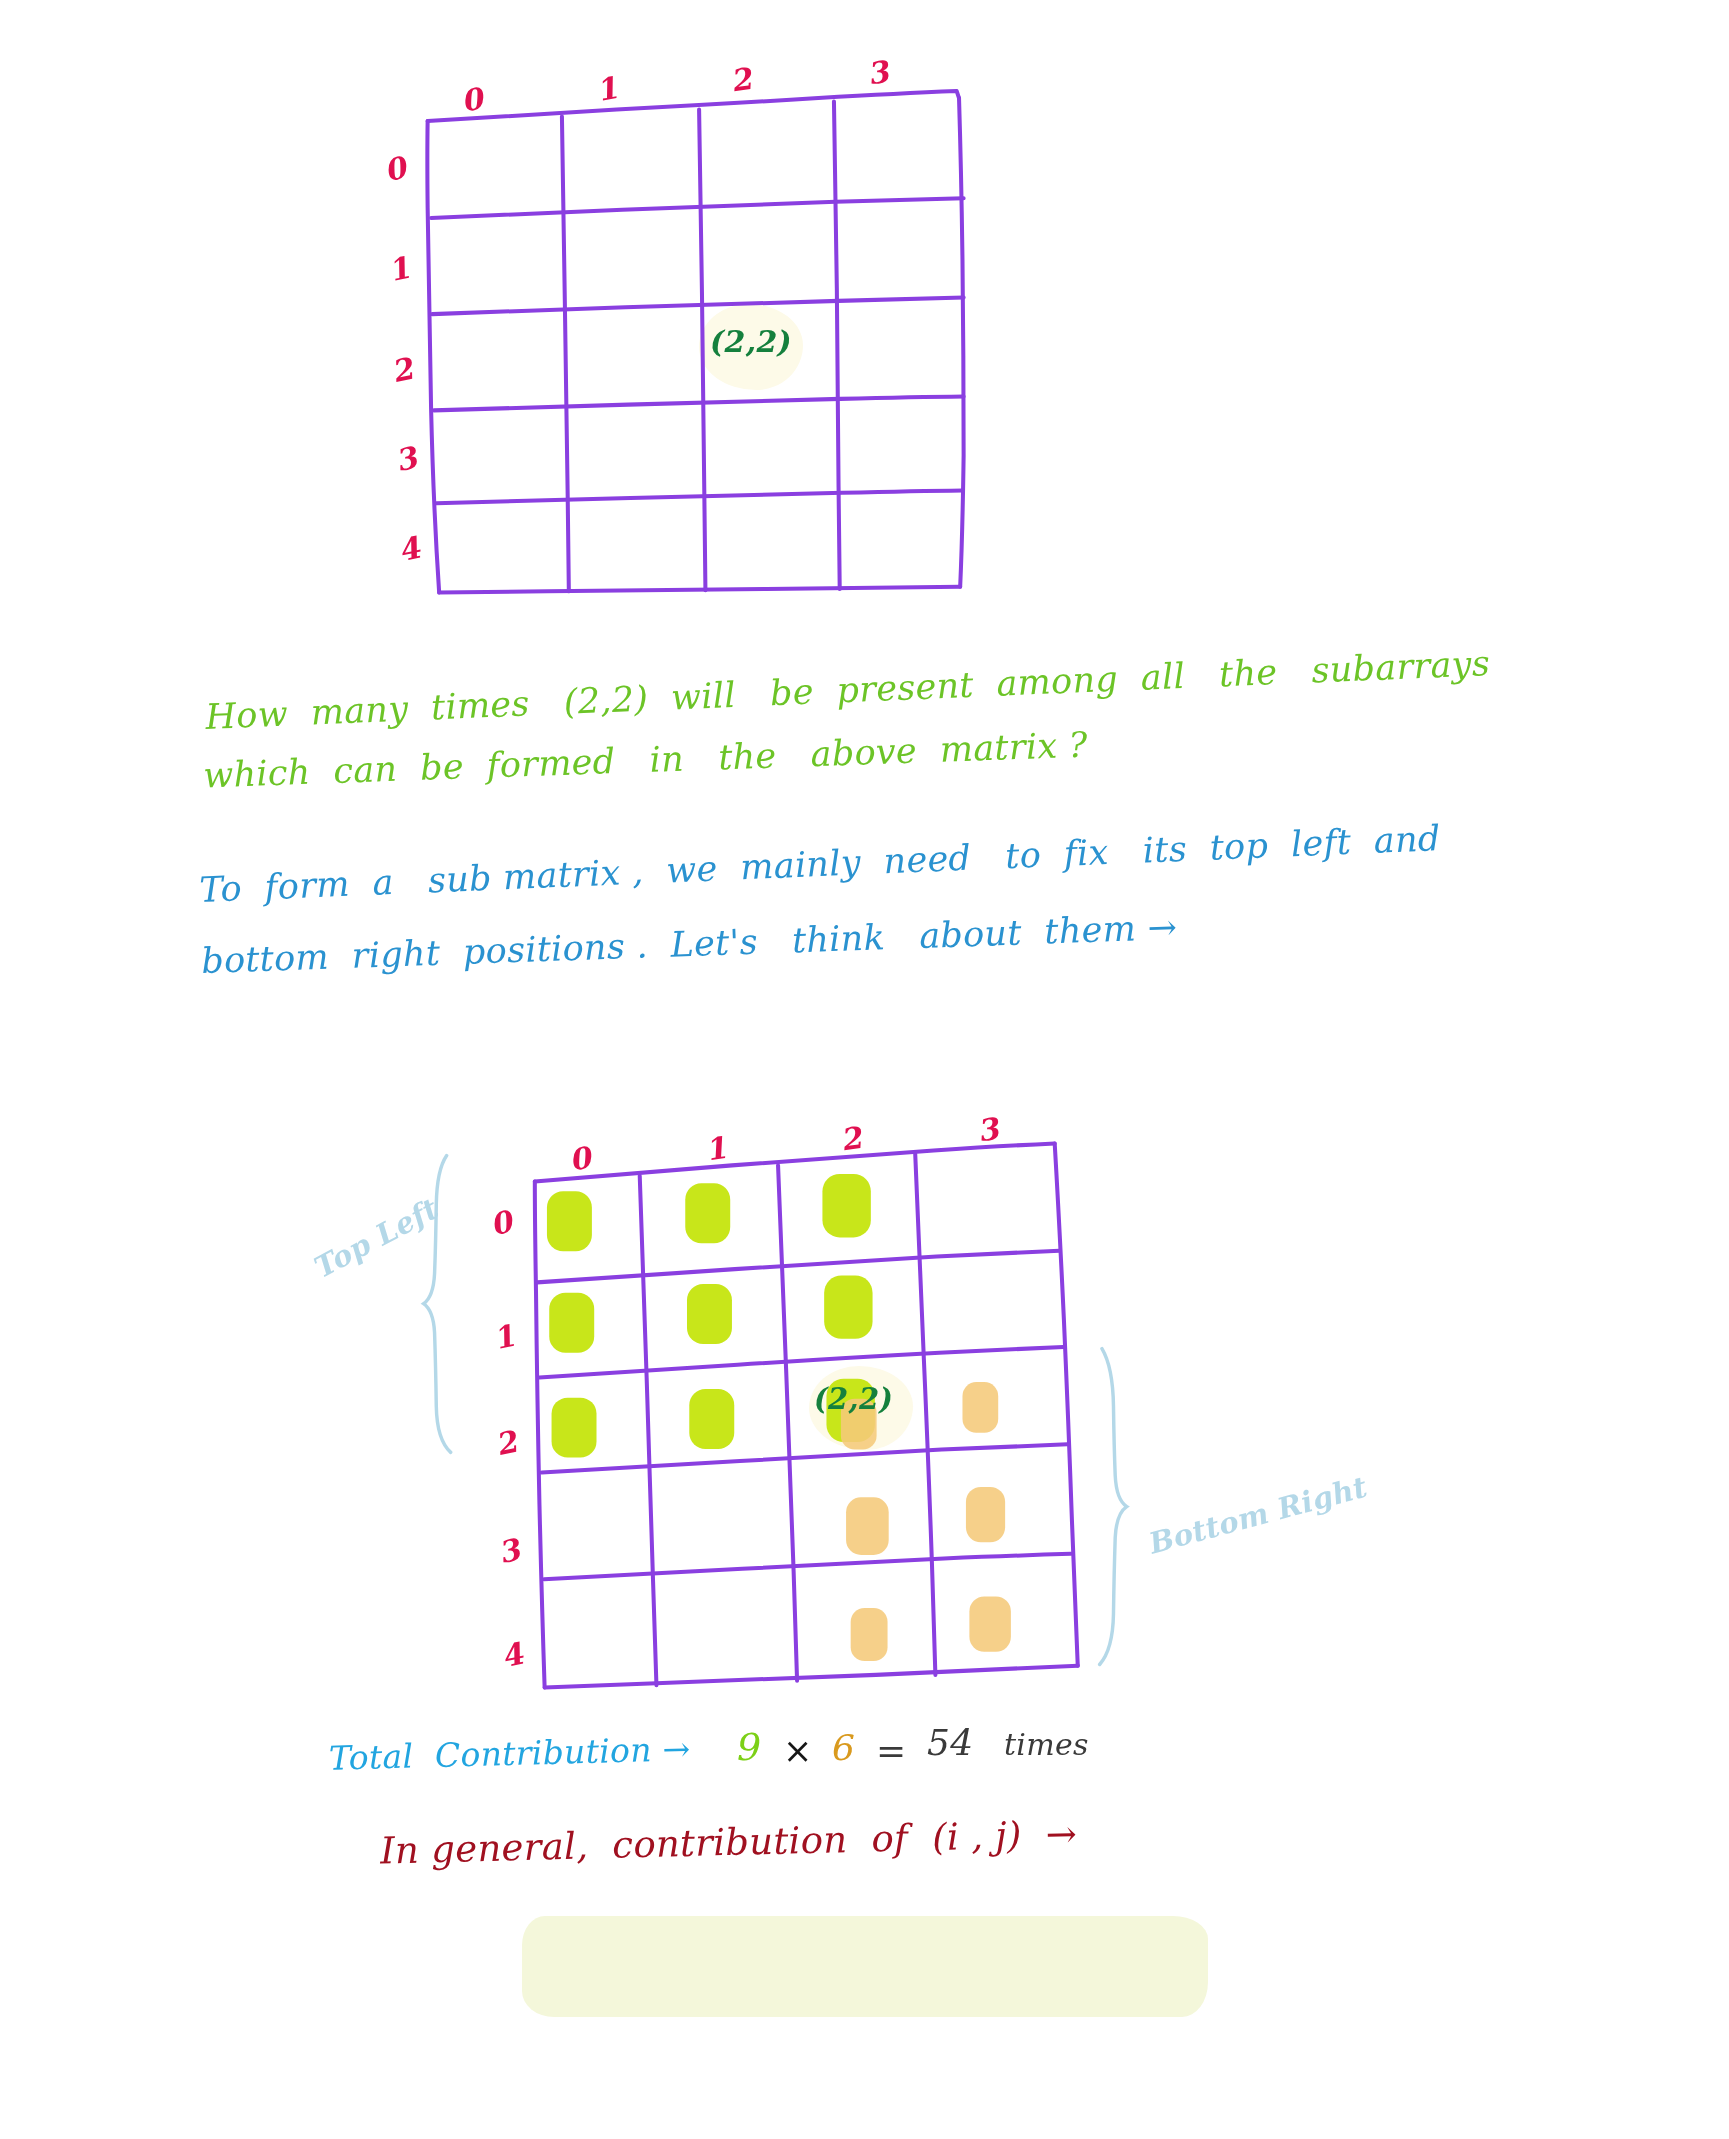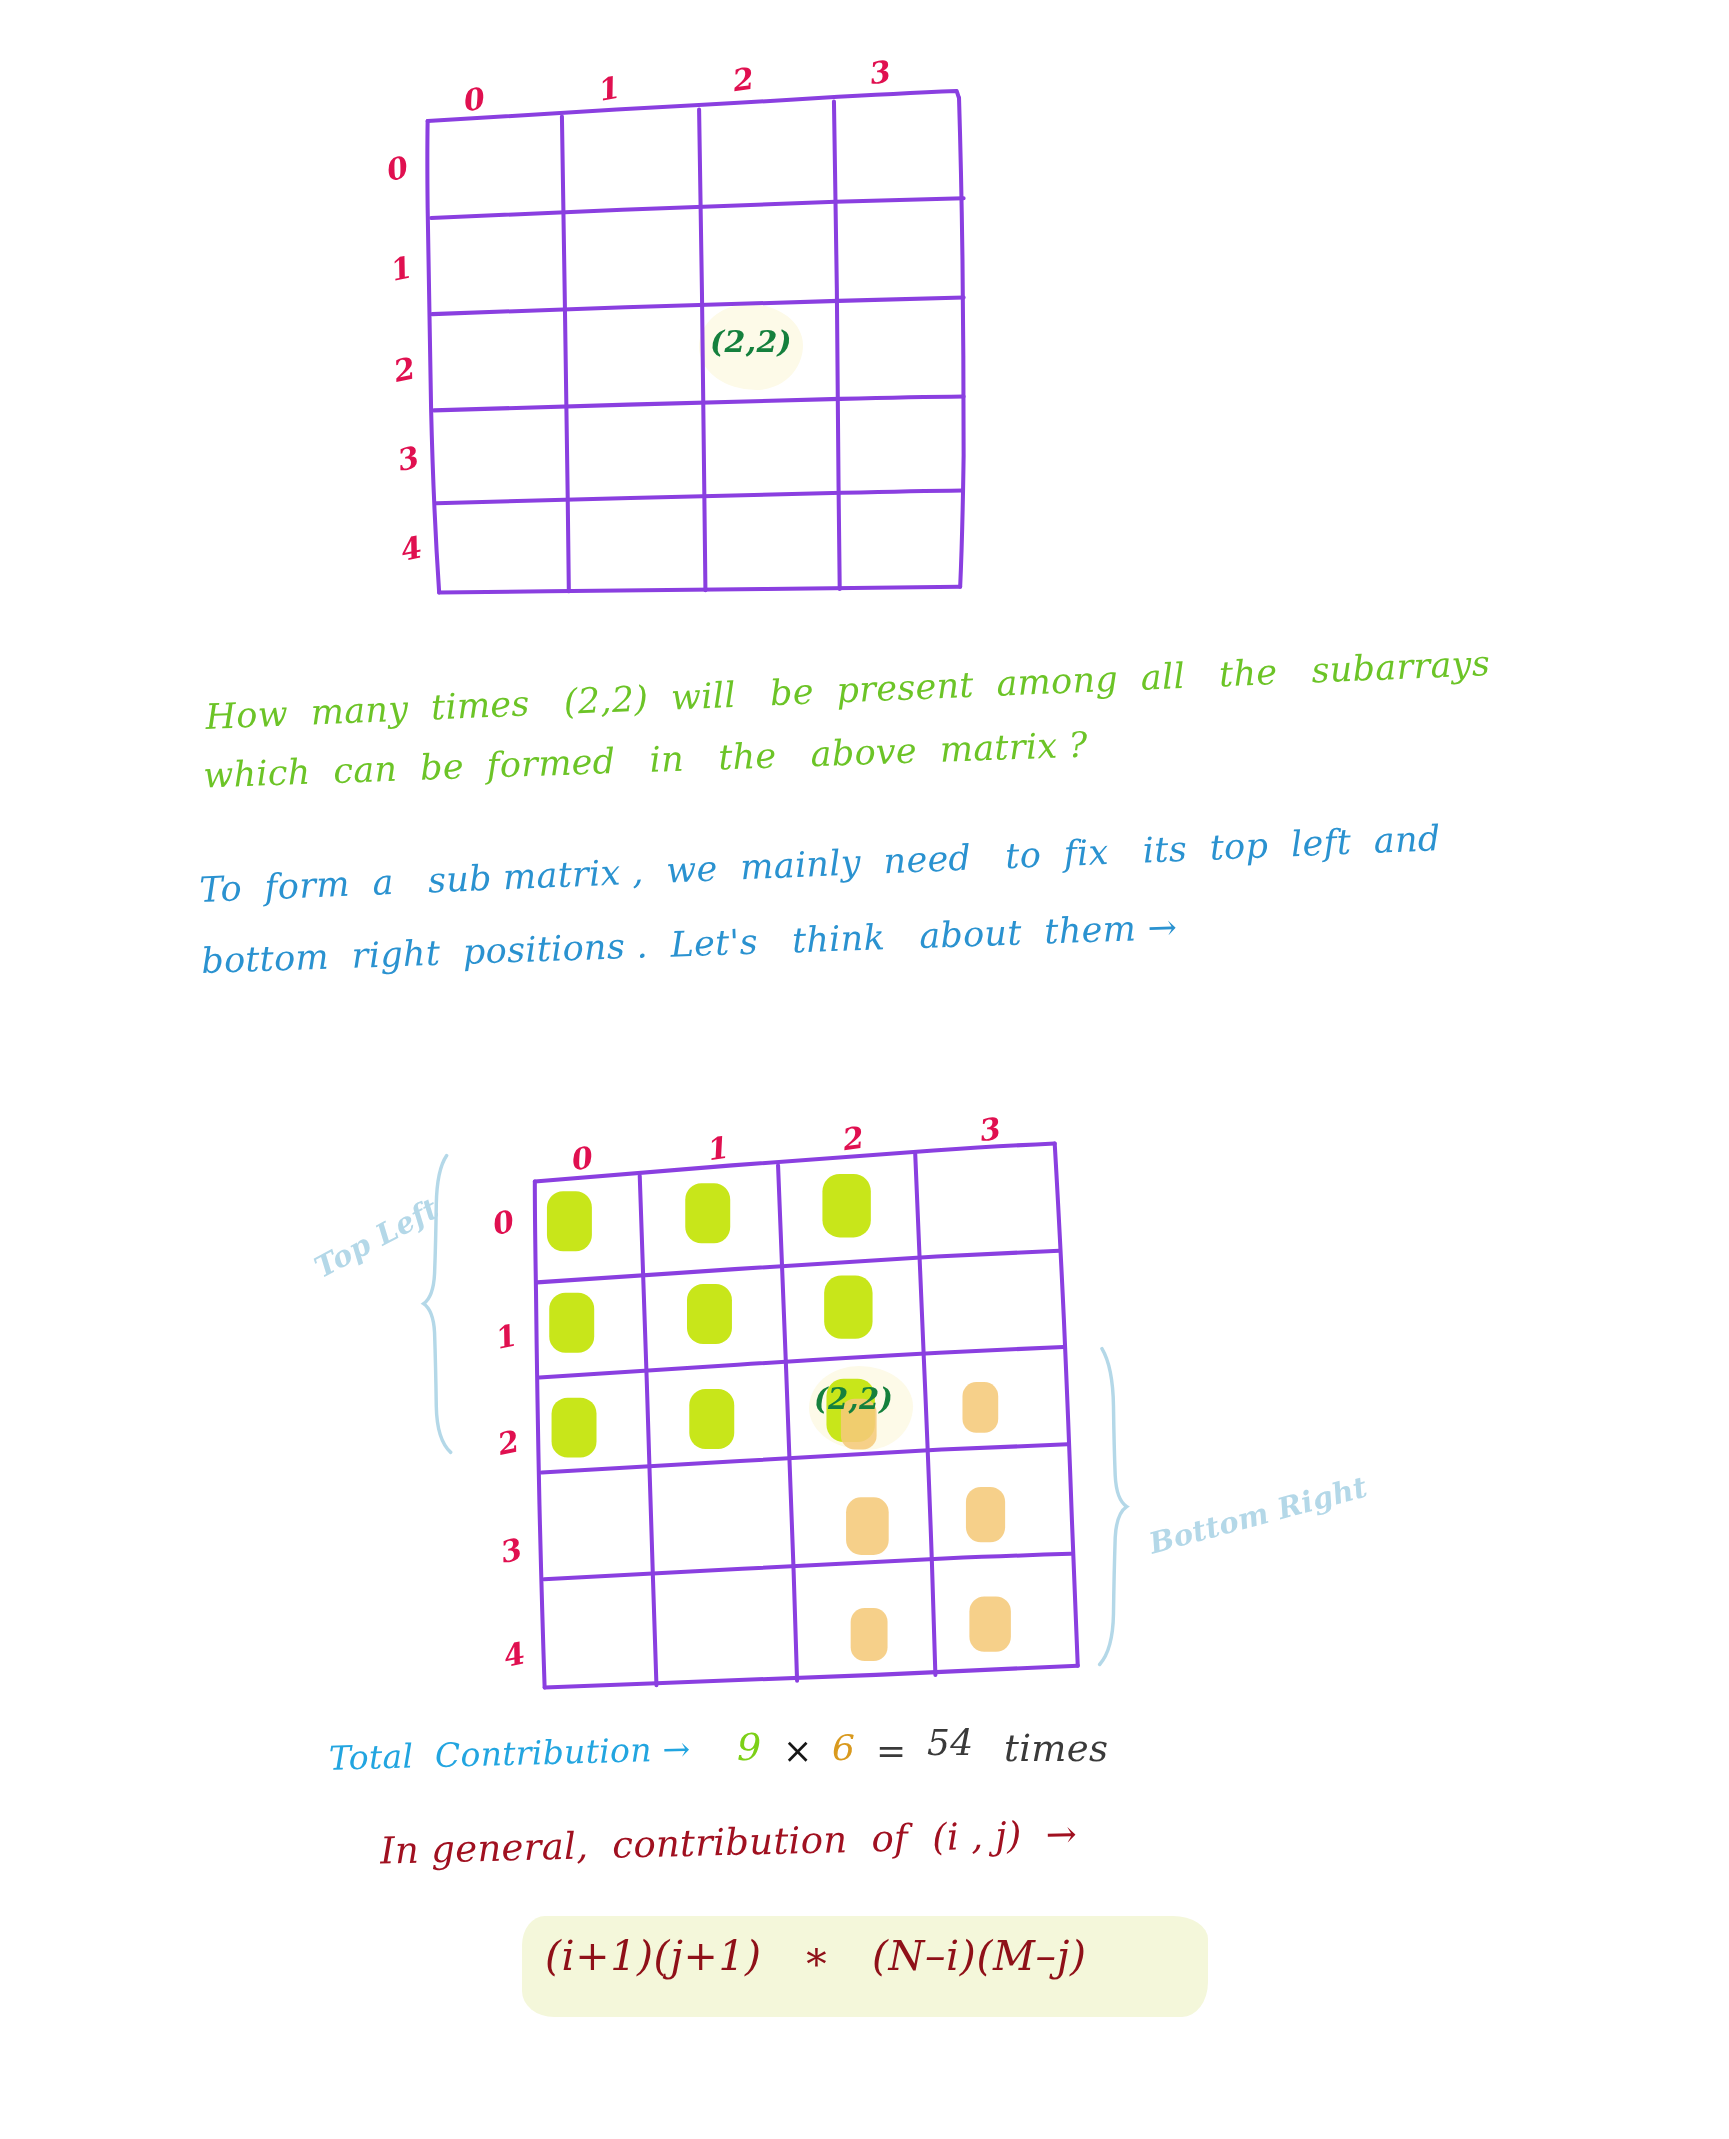--- a/index.html
+++ b/index.html
@@ -224,21 +224,20 @@
   <div class="hand red-label" style="left:504px; top:1637px; transform:rotate(-12deg); z-index:4;">4</div>
 
   <div class="hand green-coord" style="left:814px; top:1382px; font-size:29px; z-index:5;">(2,2)</div>
 
   <div class="hand total-blue" style="left:329px; top:1734px; transform:rotate(-1.5deg);">Total  Contribution →</div>
   <div class="hand num-green" style="left:737px; top:1725px;">9</div>
   <div class="hand num-black" style="left:783px; top:1731px;">×</div>
   <div class="hand num-orange" style="left:832px; top:1727px;">6</div>
   <div class="hand num-dark" style="left:876px; top:1730px;">=</div>
   <div class="hand num-dark" style="left:927px; top:1722px;">54</div>
-  <div class="hand num-dark" style="left:1004px; top:1727px; font-size:37px;">times</div>
+  <div class="hand num-dark" style="left:1004px; top:1727px; font-size:30px;">times</div>
 
   <div class="hand darkred" style="left:380px; top:1821px; transform:rotate(-1.4deg);">In general,  contribution  of  (i , j)  →</div>
 
   <div class="hl-formula" style="left:522px; top:1916px; width:686px; height:101px;"></div>
-  <div class="hand formula" style="left:545px; top:1932px; z-index:2;">(i+1)(j+1)   ∗   (N–i)(M–j)</div>
 
 </div>
 
 
 </body></html>

